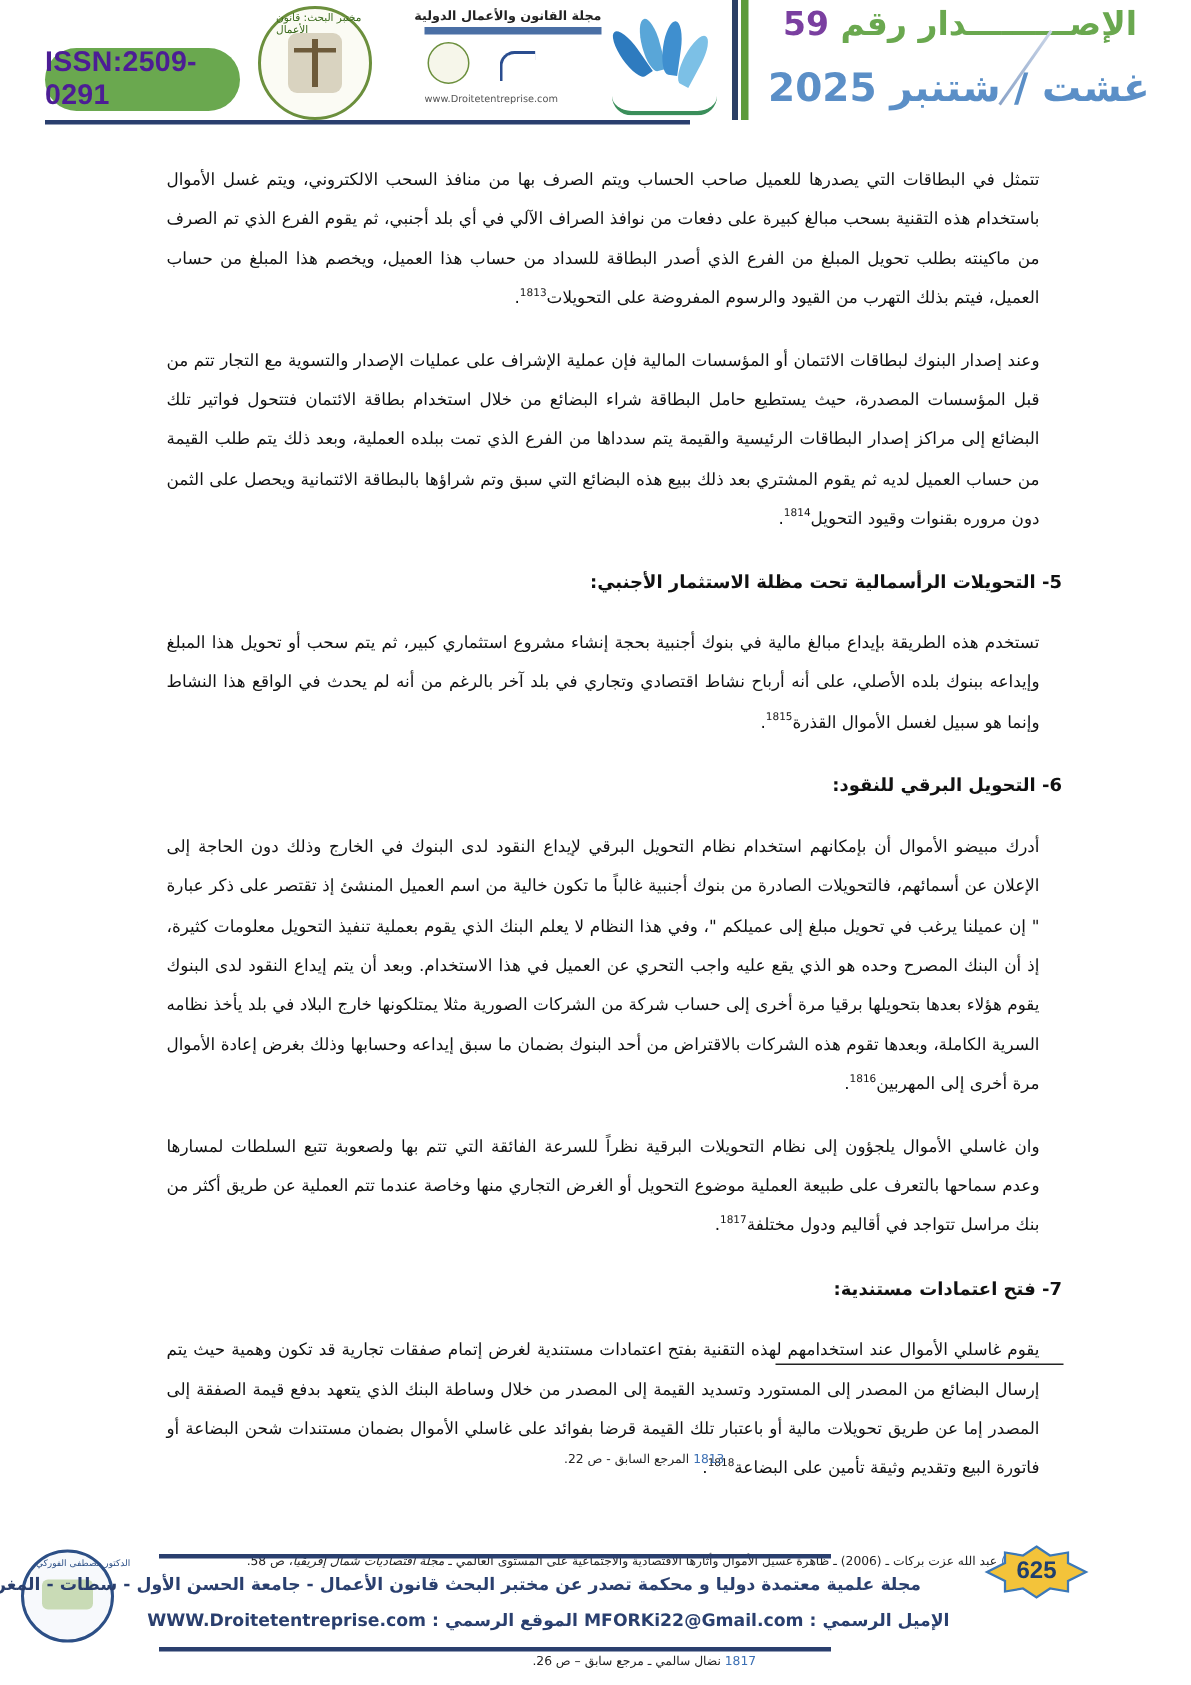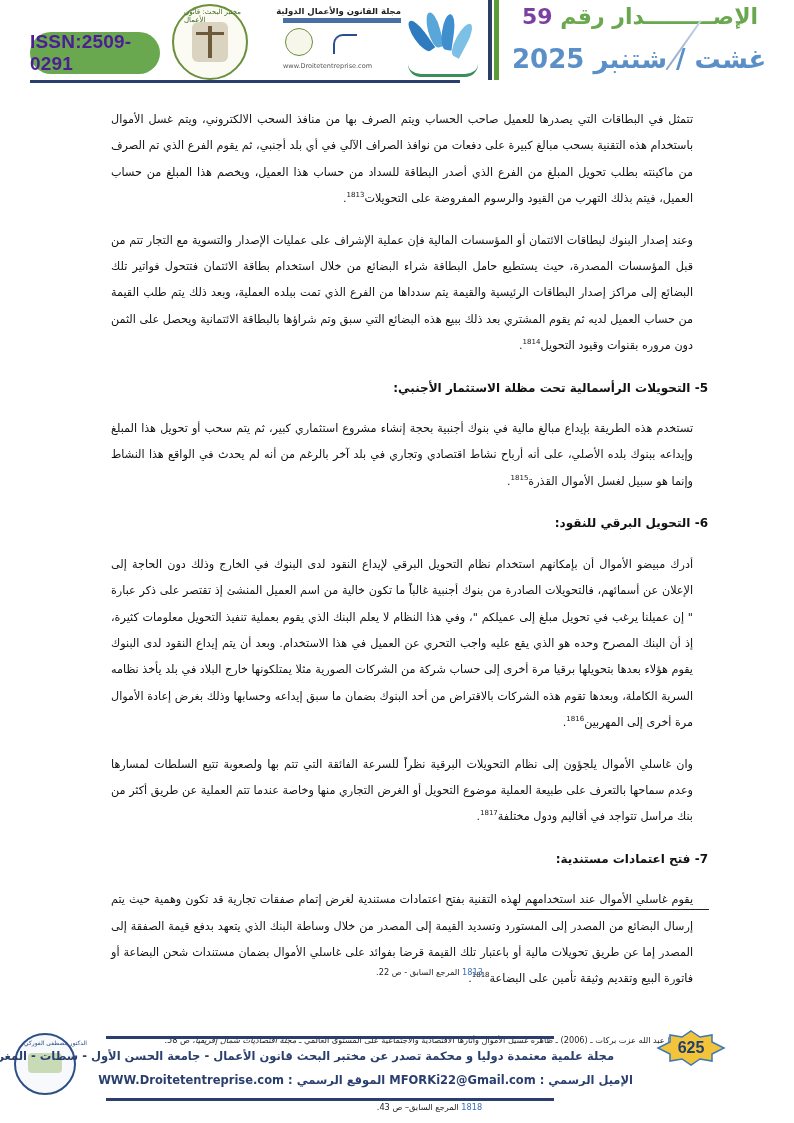--- a/index.html
+++ b/index.html
@@ -105,20 +105,21 @@
   <p><span>أدرك مبيضو الأموال أن بإمكانهم استخدام نظام التحويل البرقي لإيداع النقود لدى البنوك في الخارج وذلك دون الحاجة إلى الإعلان عن أسمائهم، فالتحويلات الصادرة من بنوك أجنبية غالباً ما تكون خالية من اسم العميل المنشئ إذ تقتصر على ذكر عبارة " إن عميلنا يرغب في تحويل مبلغ إلى عميلكم "، وفي هذا النظام لا يعلم البنك الذي يقوم بعملية تنفيذ التحويل معلومات كثيرة، إذ أن البنك المصرح وحده هو الذي يقع عليه واجب التحري عن العميل في هذا الاستخدام. وبعد أن يتم إيداع النقود لدى البنوك يقوم هؤلاء بعدها بتحويلها برقيا مرة أخرى إلى حساب شركة من الشركات الصورية مثلا يمتلكونها خارج البلاد في بلد يأخذ نظامه السرية الكاملة، وبعدها تقوم هذه الشركات بالاقتراض من أحد البنوك بضمان ما سبق إيداعه وحسابها وذلك بغرض إعادة الأموال مرة أخرى إلى المهربين</span><sup class="fn">1816</sup>.</p>
   <p><span>وان غاسلي الأموال يلجؤون إلى نظام التحويلات البرقية نظراً للسرعة الفائقة التي تتم بها ولصعوبة تتبع السلطات لمسارها وعدم سماحها بالتعرف على طبيعة العملية موضوع التحويل أو الغرض التجاري منها وخاصة عندما تتم العملية عن طريق أكثر من بنك مراسل تتواجد في أقاليم ودول مختلفة</span><sup class="fn">1817</sup>.</p>
   <h3>7- فتح اعتمادات مستندية:</h3>
   <p><span>يقوم غاسلي الأموال عند استخدامهم لهذه التقنية بفتح اعتمادات مستندية لغرض إتمام صفقات تجارية قد تكون وهمية حيث يتم إرسال البضائع من المصدر إلى المستورد وتسديد القيمة إلى المصدر من خلال وساطة البنك الذي يتعهد بدفع قيمة الصفقة إلى المصدر إما عن طريق تحويلات مالية أو باعتبار تلك القيمة قرضا بفوائد على غاسلي الأموال بضمان مستندات شحن البضاعة أو فاتورة البيع وتقديم وثيقة تأمين على البضاعة</span><sup class="fn">1818</sup>.</p>
 </div>
 
 <div class="fn-rule"></div>
 <div class="footnotes">
   <div class="fnline"><span class="fnnum">1813</span> <span>المرجع السابق - ص 22.</span></div>
   <div class="fnline"><span class="fnnum">(1486)</span> <span>عبد الله عزت بركات ـ (2006) ـ ظاهرة غسيل الأموال وأثارها الاقتصادية والاجتماعية على المستوى العالمي ـ</span> <em>مجلة اقتصاديات شمال إفريقيا</em><span>، ص 58.</span></div>
+  <div class="fnline"><span class="fnnum">1817</span> <span>نضال سالمي ـ مرجع سابق – ص 26.</span></div>
   <div class="fnline"><span class="fnnum">1818</span> <span>المرجع السابق– ص 43.</span></div>
 </div>
 
 <div class="seal">
   <span class="t">الدكتور مصطفى الفوركي</span>
   <div class="in"></div>
 </div>
 <div class="foot-rule r1"></div>
 <div class="foot-line1">مجلة علمية معتمدة دوليا و محكمة تصدر عن مختبر البحث قانون الأعمال - جامعة الحسن الأول - سطات - المغرب</div>
 <div class="foot-line2">الإميل الرسمي : MFORKi22@Gmail.com الموقع الرسمي : WWW.Droitetentreprise.com</div>

